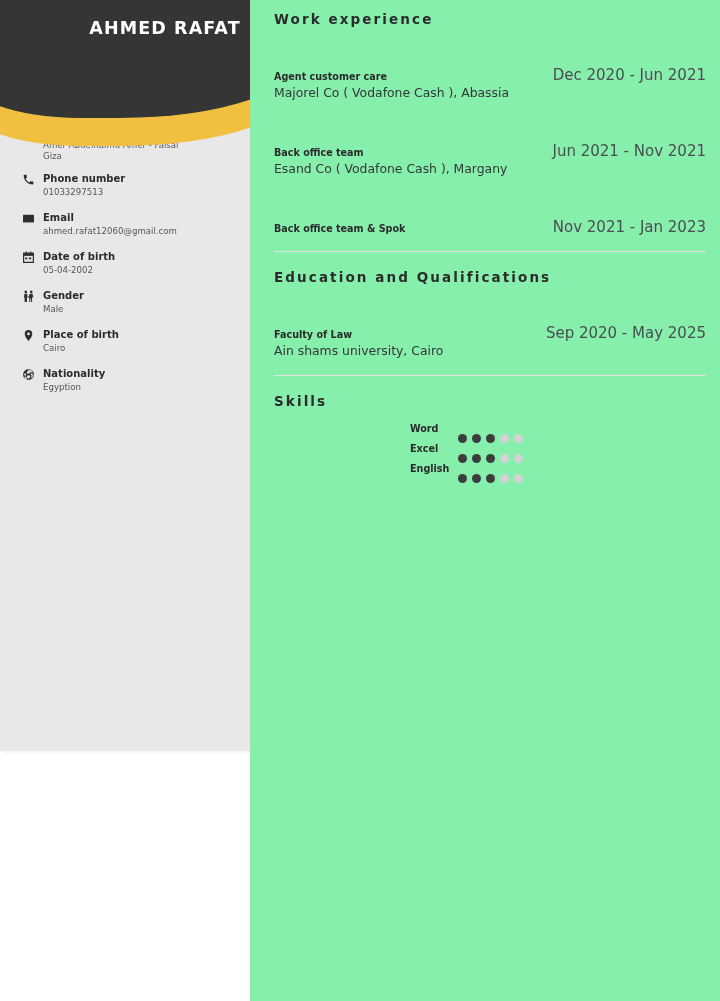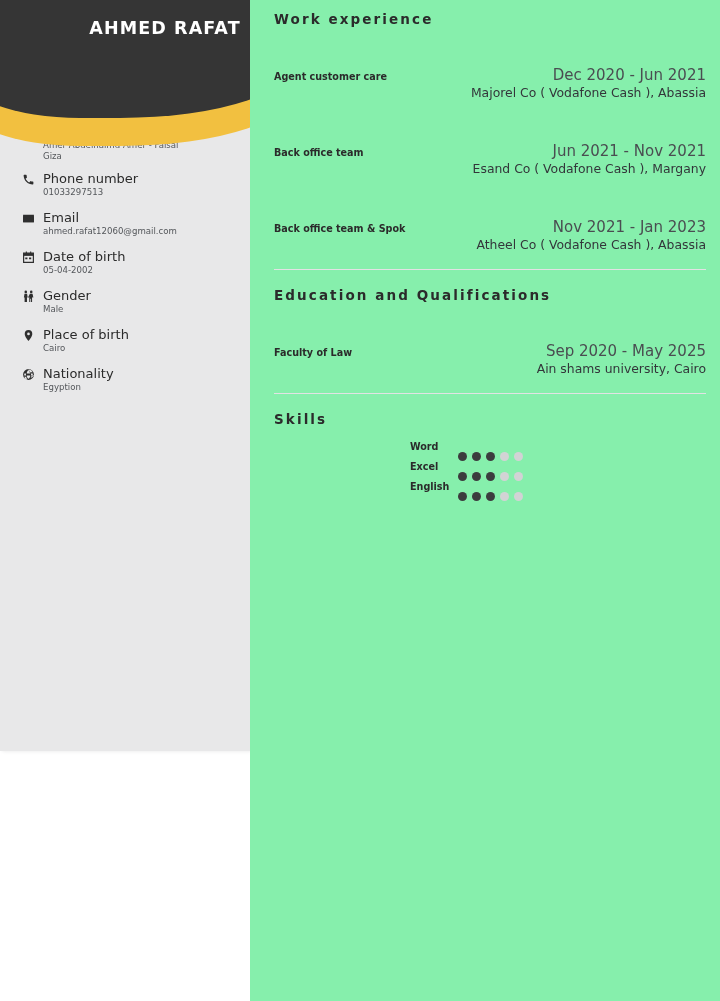--- a/index.html
+++ b/index.html
@@ -93,22 +93,22 @@
     left: 15px;
     top: 1px;
     width: 13px;
     height: 13px;
     color: #2f2f2f;
     display: block;
   }
   .info-icon svg { display: block; width: 13px; height: 13px; fill: #2f2f2f; }
   .info-label {
     display: block;
-    font-size: 13px;
-    font-weight: normal;
+    font-size: 10px;
+    font-weight: bold;
     color: #2b2b2b;
     line-height: 13px;
     margin-bottom: 2px;
   }
   .info-value {
     display: block;
     font-size: 8.6px;
     color: #53565a;
     line-height: 11.4px;
     white-space: pre-line;
@@ -156,21 +156,20 @@
     color: #4a4d51;
     line-height: 13px;
     white-space: nowrap;
     padding-left: 10px;
   }
   .entry-sub {
     font-size: 12.4px;
     color: #33363a;
     line-height: 17px;
     margin-top: 1px;
-    text-align: right;
   }
   .divider {
     height: 1px;
     background: #e2e2e4;
     margin: 13px 0 17px 0;
   }
   .skills-list { margin: 0; padding: 0; }
   .skill-row {
     display: flex;
     align-items: center;
@@ -307,21 +306,20 @@
           <span class="entry-date">Jun 2021 - Nov 2021</span>
         </div>
         <div class="entry-sub">Esand Co ( Vodafone Cash ), Margany</div>
       </div>
 
       <div class="entry">
         <div class="entry-row">
           <span class="entry-title">Back office team &amp; Spok</span>
           <span class="entry-date">Nov 2021 - Jan 2023</span>
         </div>
-        <div class="entry-sub">Atheel Co ( Vodafone Cash ), Abassia</div>
       </div>
     </section>
 
     <div class="divider"></div>
 
     <section>
       <h2 class="section-heading">Education and Qualifications</h2>
 
       <div class="entry">
         <div class="entry-row">

